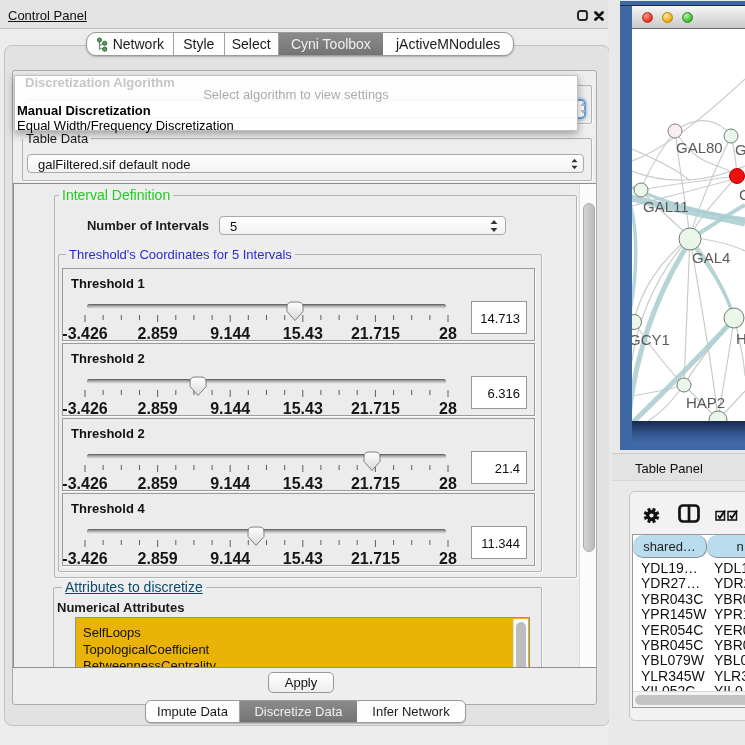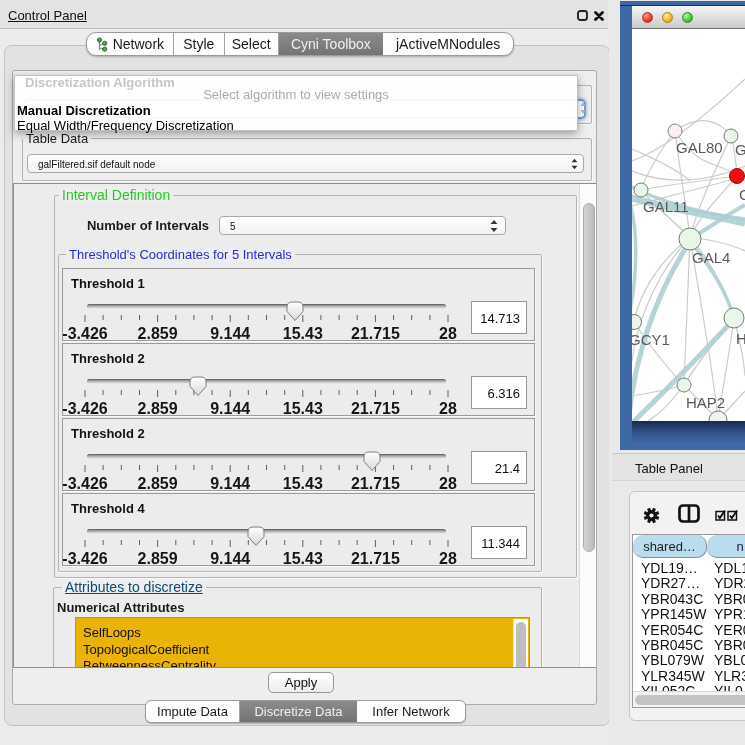--- a/index.html
+++ b/index.html
@@ -22,21 +22,21 @@
 .tab:last-child { border-right:none; }
 .tab.sel { background:linear-gradient(#8b8b8b,#747474); color:#efefef; border-right:none; }
 
 
 #bottabs { position:absolute; left:145px; top:700px; width:321px; height:23px; font-size:13px; background:#fdfdfd; border:1px solid #9b9b9b; border-radius:6px; box-shadow:0 1px 1px rgba(0,0,0,0.2); overflow:hidden; display:flex; }
 
 
 .groupbox { position:absolute; border:1px solid #b3b3b3; border-radius:2px; box-shadow:1px 1px 0 rgba(255,255,255,0.7); }
 .glabel { position:absolute; top:-8px; background:#eeeeee; padding:0 3px; font-size:13px; }
 .combo { position:absolute; background:linear-gradient(#ffffff,#f2f2f2); border:1px solid #a9a9a9; border-radius:4px; }
-.combo .ctext { position:absolute; left:10px; top:50%; transform:translateY(-50%); font-size:10px; color:#111; }
+.combo .ctext { position:absolute; left:10px; top:50%; transform:translateY(-50%); font-size:13px; color:#111; }
 .arr { position:absolute; right:7px; top:50%; transform:translateY(-50%); width:8px; height:12px; }
 
 
 #viewport { position:absolute; left:13px; top:183px; width:583px; height:485px; background:#ececec; border:1px solid #8e8e8e; overflow:hidden; }
 
 
 #idgroup { left:54px; top:195px; width:523px; height:383px; }
 #idgroup > .glabel { left:4px; color:#21cd21; font-size:14px; top:-9px; }
 
 #noi-label { position:absolute; left:0; top:218px; width:209px; text-align:right; font-weight:bold; font-size:13px; }

